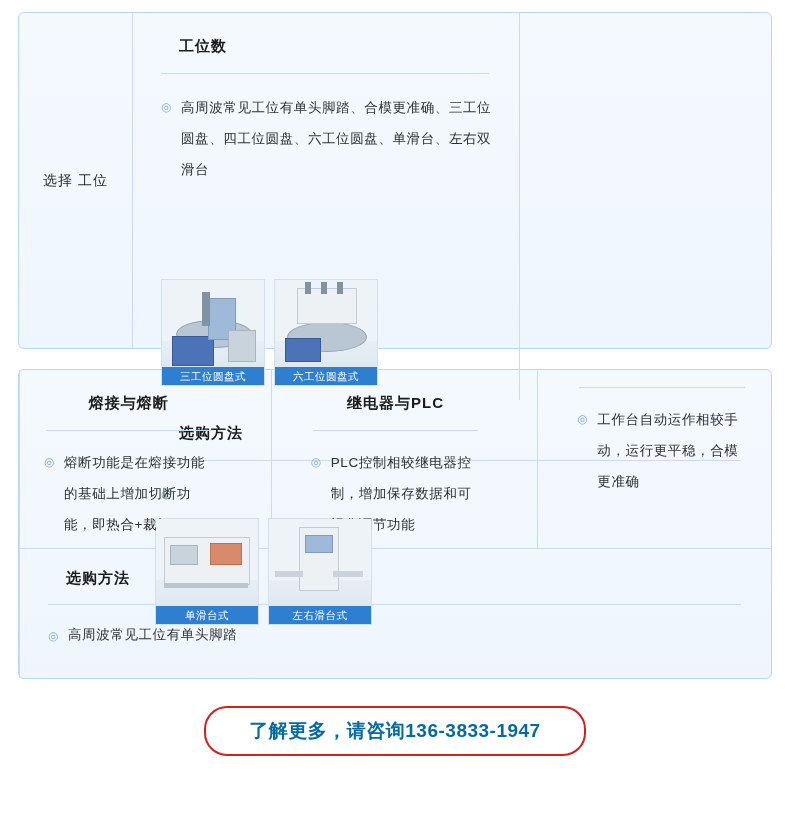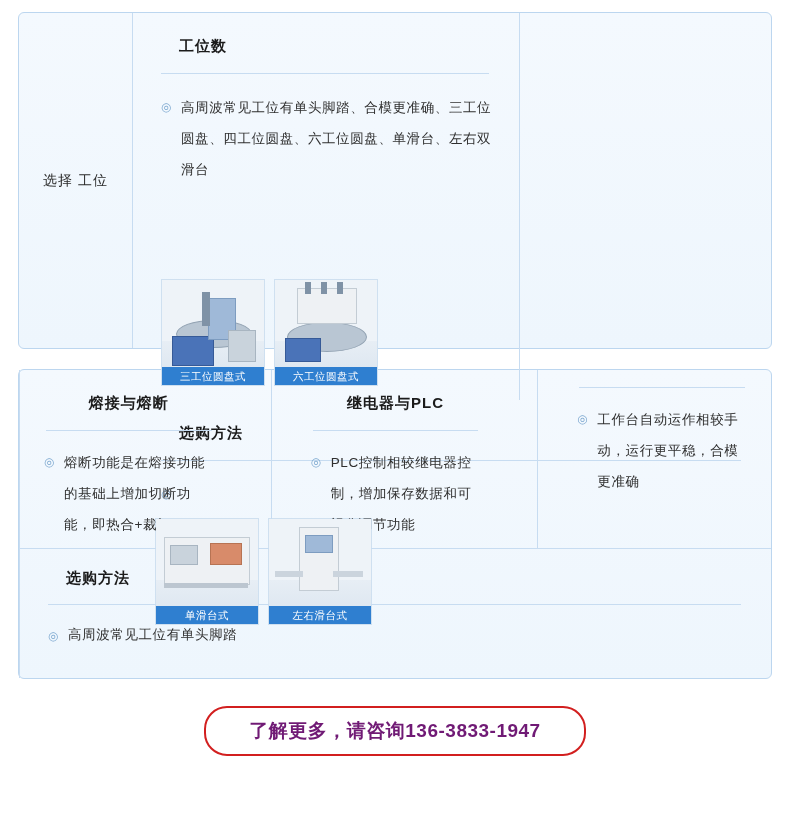--- a/index.html
+++ b/index.html
@@ -252,21 +252,21 @@
   .cta-wrap {
     margin-top: 27px;
     display: flex;
     justify-content: center;
   }
   .cta-btn {
     width: 378px;
     height: 46px;
     border: 2px solid #d21f1f;
     border-radius: 23px;
-    color: #701a75;
+    color: #0369a1;
     font-size: 19px;
     font-weight: bold;
     display: flex;
     align-items: center;
     justify-content: center;
     letter-spacing: 0.5px;
     background: #ffffff;
     cursor: pointer;
   }
 </style>

